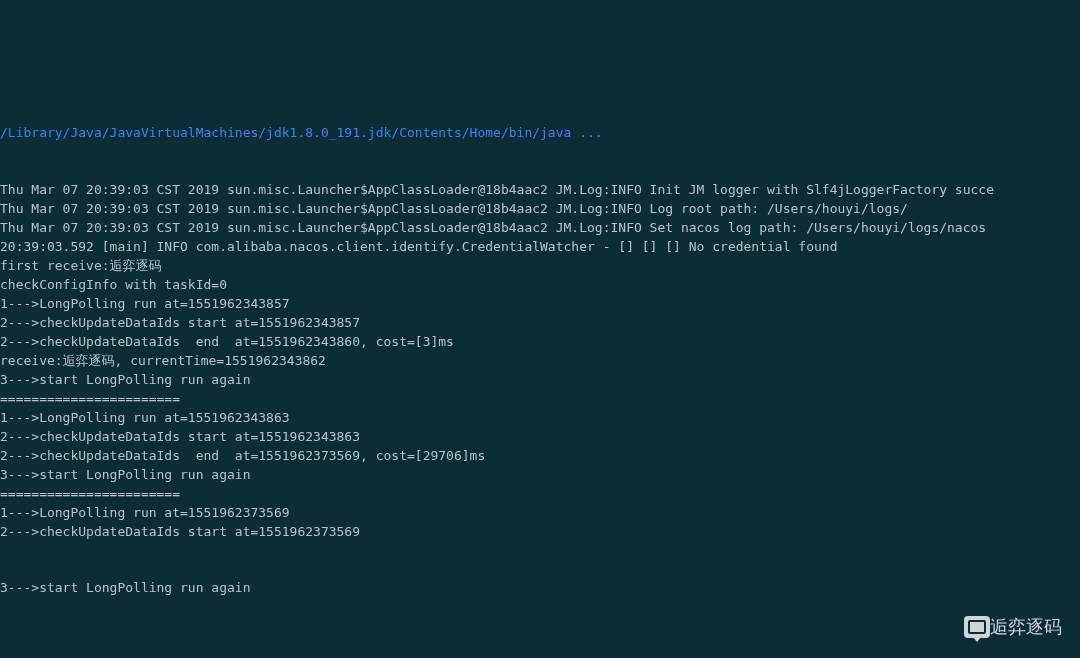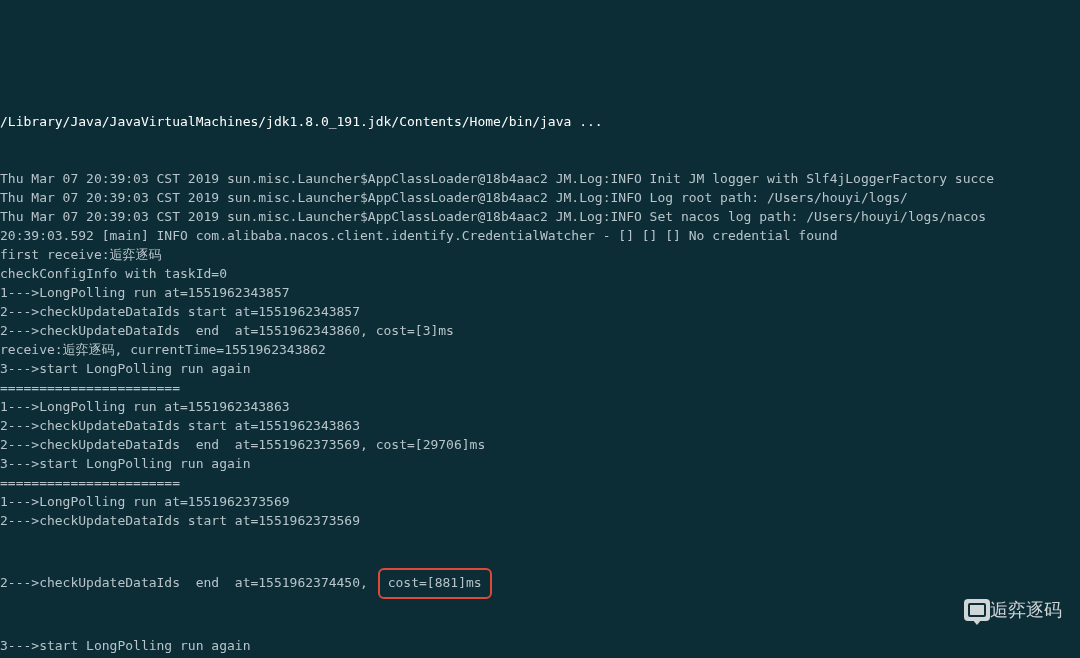--- a/index.html
+++ b/index.html
@@ -19,34 +19,35 @@
       position: relative;
       white-space: pre;
     }
     .terminal {
       padding: 0;
     }
     .line {
       min-height: 19px;
     }
     .header-line {
-      color: #ffffff;
+      color: #3b82f6;
+      margin-top: 11px;
     }
     .highlight-box {
       display: inline-block;
       border: 2px solid #de4a3a;
       border-radius: 6px;
       padding: 4px 8px;
       margin-left: 2px;
       position: relative;
       top: 0px;
     }
     .watermark {
       position: absolute;
-      bottom: 35px;
+      bottom: 18px;
       right: 18px;
       display: flex;
       align-items: center;
       gap: 0;
       color: #d0d5d8;
       font-size: 18px;
       font-family: -apple-system, BlinkMacSystemFont, 'Segoe UI', sans-serif;
       font-weight: 500;
       padding-left: 8px;
     }
@@ -81,21 +82,20 @@
     }
   </style>
 </head>
 <body>
 
 
 
 <div class="terminal">
   <div class="line header-line">/Library/Java/JavaVirtualMachines/jdk1.8.0_191.jdk/Contents/Home/bin/java ...</div>
   <div id="lines-before"><div class="line">Thu Mar 07 20:39:03 CST 2019 sun.misc.Launcher$AppClassLoader@18b4aac2 JM.Log:INFO Init JM logger with Slf4jLoggerFactory succe</div><div class="line">Thu Mar 07 20:39:03 CST 2019 sun.misc.Launcher$AppClassLoader@18b4aac2 JM.Log:INFO Log root path: /Users/houyi/logs/</div><div class="line">Thu Mar 07 20:39:03 CST 2019 sun.misc.Launcher$AppClassLoader@18b4aac2 JM.Log:INFO Set nacos log path: /Users/houyi/logs/nacos</div><div class="line">20:39:03.592 [main] INFO com.alibaba.nacos.client.identify.CredentialWatcher - [] [] [] No credential found</div><div class="line">first receive:逅弈逐码</div><div class="line">checkConfigInfo with taskId=0</div><div class="line">1---&gt;LongPolling run at=1551962343857</div><div class="line">2---&gt;checkUpdateDataIds start at=1551962343857</div><div class="line">2---&gt;checkUpdateDataIds  end  at=1551962343860, cost=[3]ms</div><div class="line">receive:逅弈逐码, currentTime=1551962343862</div><div class="line">3---&gt;start LongPolling run again</div><div class="line">=======================</div><div class="line">1---&gt;LongPolling run at=1551962343863</div><div class="line">2---&gt;checkUpdateDataIds start at=1551962343863</div><div class="line">2---&gt;checkUpdateDataIds  end  at=1551962373569, cost=[29706]ms</div><div class="line">3---&gt;start LongPolling run again</div><div class="line">=======================</div><div class="line">1---&gt;LongPolling run at=1551962373569</div><div class="line">2---&gt;checkUpdateDataIds start at=1551962373569</div></div>
-  <div class="line"><span>2---&gt;checkUpdateDataIds  end  at=1551962374450, </span><span class="highlight-box">cost=[881]ms</span></div>
   <div id="lines-after"><div class="line">3---&gt;start LongPolling run again</div></div>
 </div>
 
 <div class="watermark">
   <span class="watermark-icon"></span>
   <span>逅弈逐码</span>
 </div>
 
 
 

